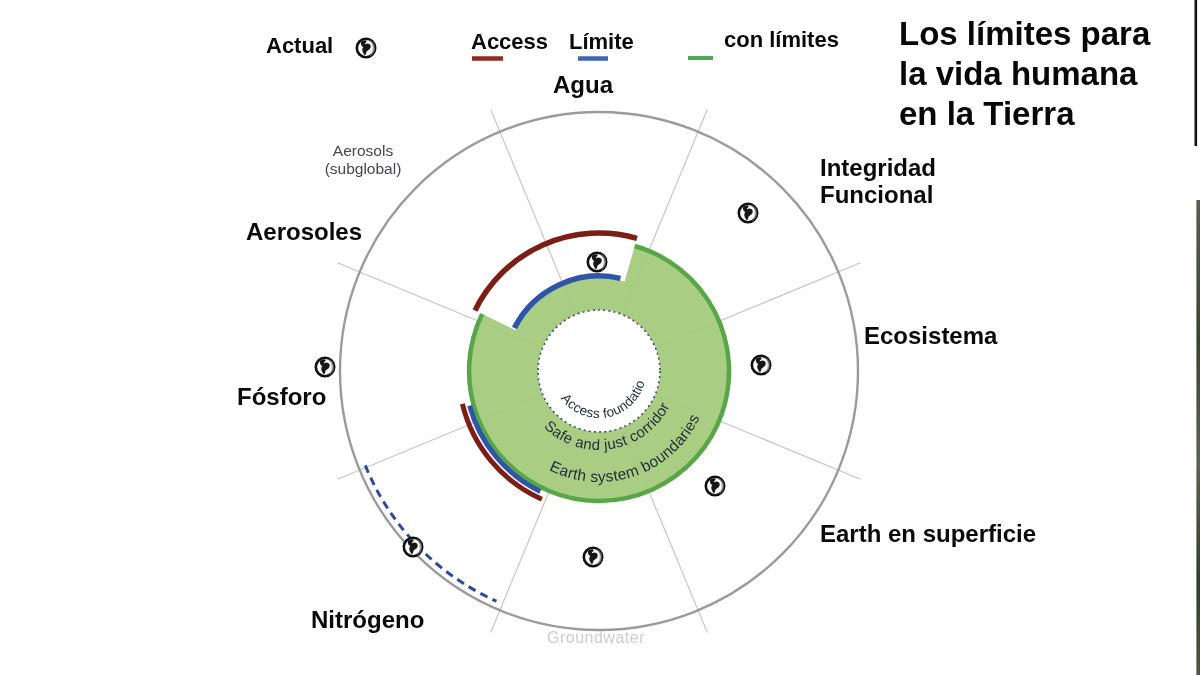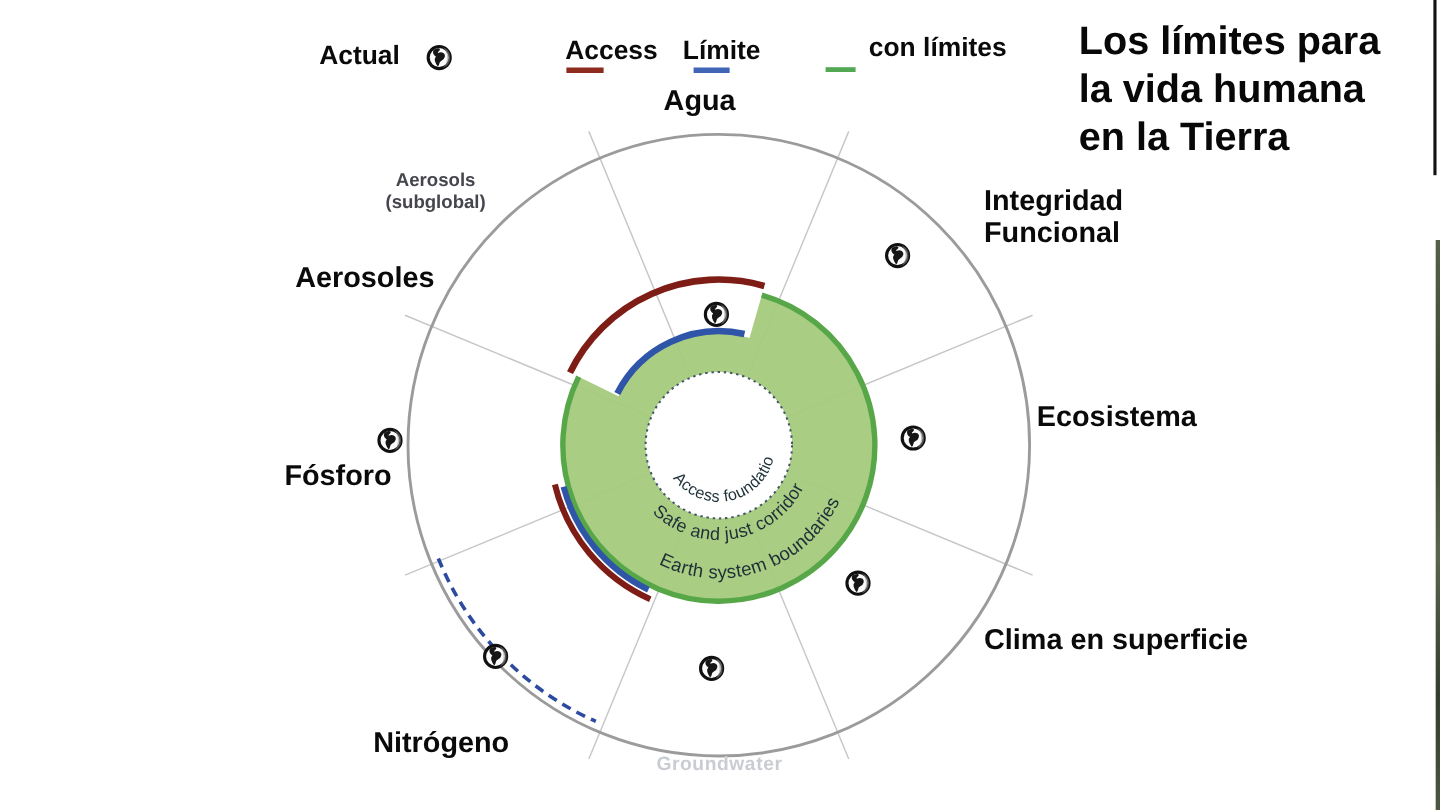--- a/index.html
+++ b/index.html
@@ -7,21 +7,21 @@
     position:relative;width:1200px;height:675px;overflow:hidden;background:#ffffff;
     font-family:"Liberation Sans",sans-serif;
   }
   .stage svg{position:absolute;left:0;top:0;}
   .lbl{position:absolute;color:#0a0a0a;font-weight:700;white-space:nowrap;}
   .lbl.center{transform:translateX(-50%);}
   .sector-label{font-size:24px;line-height:27px;}
   .wrap2{white-space:normal;}
   .legend-label{font-size:22px;line-height:26px;}
   .title{font-size:33px;line-height:40px;font-weight:700;color:#080808;}
-  .ghost{font-weight:700;}
+  .ghost{font-weight:400;}
   .ghost-aerosols{font-size:15.5px;line-height:18px;color:#45454e;text-align:center;}
   .ghost-groundwater{font-size:16px;color:#c9cdd2;letter-spacing:.5px;text-align:center;}
   .ringtext{font-weight:500;fill:#1d3038;letter-spacing:.3px;}
 </style>
 </head>
 <body>
 
 <div class="stage">
 
   <svg width="1200" height="675" viewBox="0 0 1200 675">
@@ -109,22 +109,22 @@
 
   <div class="lbl legend-label" style="left:266px;top:33px;">Actual</div>
   <div class="lbl legend-label" style="left:471px;top:29px;">Access</div>
   <div class="lbl legend-label" style="left:569px;top:29px;">Límite</div>
   <div class="lbl legend-label" style="left:724px;top:27px;">
     <div>con límites</div>
   </div>
 
   <div class="lbl sector-label center" style="left:583px;top:71px;">Agua</div>
   <div class="lbl sector-label wrap2" style="left:820px;top:154px;width:150px;">Integridad Funcional</div>
-  <div class="lbl sector-label" style="left:864px;top:334px;">Ecosistema</div>
-  <div class="lbl sector-label" style="left:820px;top:520px;">Clima en superficie</div>
+  <div class="lbl sector-label" style="left:864px;top:322px;">Ecosistema</div>
+  <div class="lbl sector-label" style="left:820px;top:520px;">Earth en superficie</div>
   <div class="lbl sector-label" style="left:311px;top:566px;margin-top:40px;">Nitrógeno</div>
   <div class="lbl sector-label" style="left:237px;top:383px;text-align:right;">Fósforo</div>
   <div class="lbl sector-label" style="left:246px;top:184px;margin-top:34px;">Aerosoles</div>
 
   <div class="lbl ghost ghost-aerosols center" style="left:363px;top:142px;">
     <div>Aerosols</div>
     <div>(subglobal)</div>
   </div>
   <div class="lbl ghost ghost-groundwater" style="left:547px;top:629px;">Groundwater</div>
 

